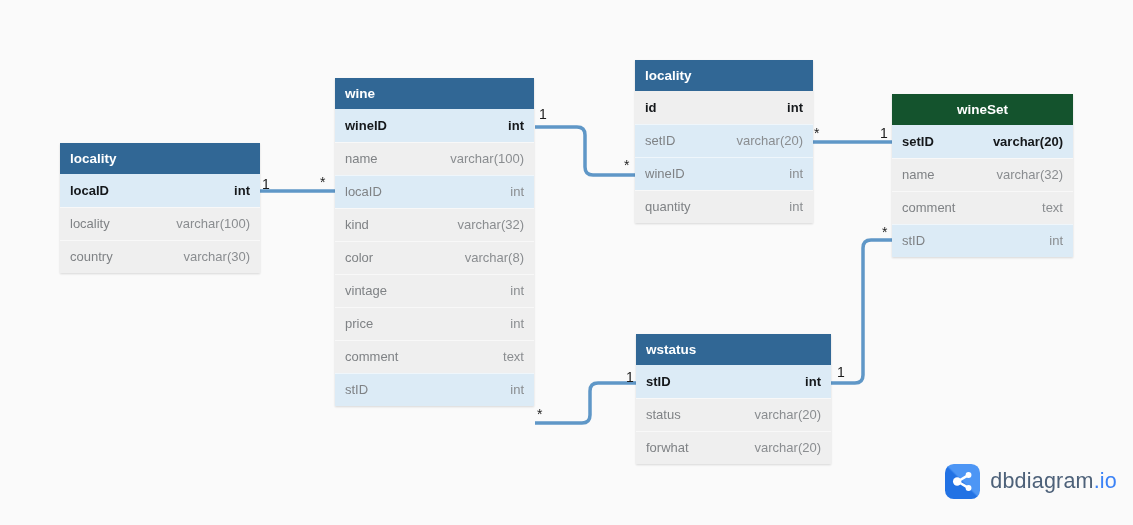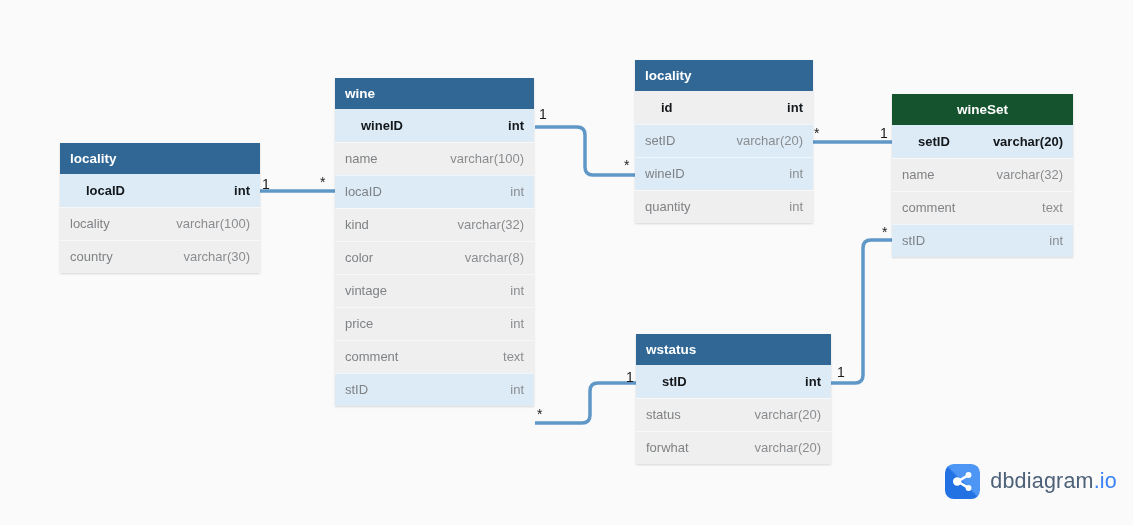--- a/index.html
+++ b/index.html
@@ -21,21 +21,21 @@
     display:flex;align-items:center;padding:0 10px;font-size:13.5px;
   }
   .row{
     height:33px;display:flex;align-items:center;justify-content:space-between;
     padding:0 10px;box-sizing:border-box;
   }
   .row + .row{box-shadow:inset 0 1px 0 rgba(255,255,255,0.55);}
   .row .fname{color:#7f8285;}
   .row .ftype{color:#8a8d90;text-align:left;}
   .row.hl{background:#dcebf6;}
-  .row.pk .fname,.row.pk .ftype{color:#15181b;font-weight:bold;margin-left:16px;}
+  .row.pk .fname,.row.pk .ftype{color:#15181b;font-weight:bold;}
   .card-label{
     position:absolute;z-index:3;font-size:14px;line-height:1;color:#1b1b1b;
   }
   .logo{
     position:absolute;z-index:4;right:16px;bottom:26px;
     display:flex;align-items:center;gap:10px;text-decoration:none;cursor:pointer;
   }
   .logo-text{font-size:21.5px;color:#4d6179;letter-spacing:0.2px;}
   .logo-text .io{color:#3b82f6;}
 </style>

